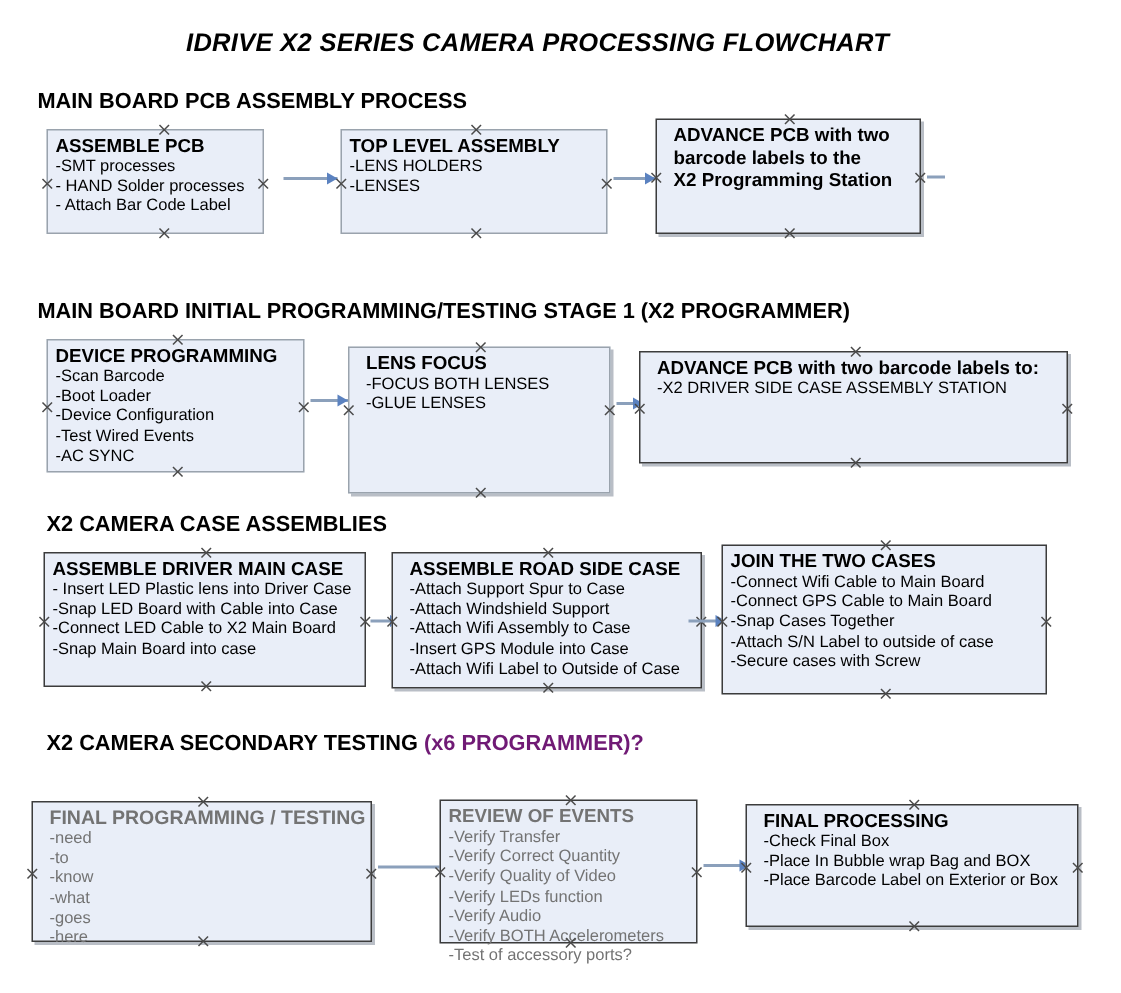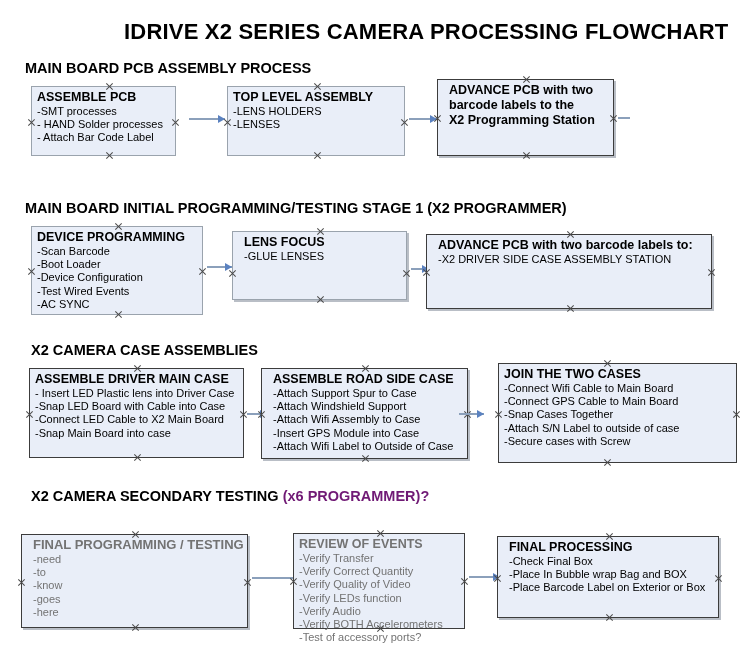--- a/index.html
+++ b/index.html
@@ -9,23 +9,24 @@
     font-family:"Liberation Sans", sans-serif;
     position:relative;
     overflow:hidden;
     color:#000;
   }
   .canvas{position:absolute;left:0;top:0;width:747px;height:662px;}
 
   
   .doc-title{
     position:absolute;
-    font-size:22px;font-weight:bold;
+    font-size:17px;font-weight:bold;
     letter-spacing:0.2px;
     white-space:nowrap;
+    font-style:italic;
   }
   .section-title{
     position:absolute;
     font-size:14.5px;font-weight:bold;
     white-space:nowrap;
   }
   .section-title .red{color:#701a75;}
 
   
   .node{
@@ -145,22 +146,23 @@
     <span class="handle" style="right:-5px;top:40px;"></span>
     <span class="handle" style="left:82px;top:-5px;"></span>
     <span class="handle" style="left:82px;bottom:-5px;"></span>
   </div>
 
   <div class="arrow" style="left:207px;top:262px;width:25px;">
     <span class="shaft"></span>
       <span class="head"></span>
   </div>
 
-  <div class="node shadow" style="left:232px;top:231px;width:175px;height:69px;">
+  <div class="node shadow" style="left:232px;top:231px;width:175px;height:98px;">
     <div class="node-title">LENS FOCUS</div>
+    <div class="node-line">-FOCUS BOTH LENSES</div>
     <div class="node-line">-GLUE LENSES</div>
     <span class="handle" style="left:-5px;top:37px;"></span>
     <span class="handle" style="right:-5px;top:37px;"></span>
     <span class="handle" style="left:83px;top:-5px;"></span>
     <span class="handle" style="left:83px;bottom:-5px;"></span>
   </div>
 
   <div class="arrow" style="left:411px;top:264px;width:18px;">
     <span class="shaft"></span>
       <span class="head"></span>
@@ -205,21 +207,21 @@
     <span class="handle" style="right:-5px;top:41px;"></span>
     <span class="handle" style="left:99px;top:-5px;"></span>
     <span class="handle" style="left:99px;bottom:-5px;"></span>
   </div>
 
   <div class="arrow" style="left:459px;top:409px;width:25px;">
     <span class="shaft"></span>
       <span class="head"></span>
   </div>
 
-  <div class="node dark" style="left:498px;top:363px;width:239px;height:100px;">
+  <div class="node dark" style="left:481px;top:363px;width:217px;height:100px;">
     <div class="node-title">JOIN THE TWO CASES</div>
     <div class="node-line">-Connect Wifi Cable to Main Board</div>
     <div class="node-line">-Connect GPS Cable to Main Board</div>
     <div class="node-line">-Snap Cases Together</div>
     <div class="node-line">-Attach S/N Label to outside of case</div>
     <div class="node-line">-Secure cases with Screw</div>
     <span class="handle" style="left:-5px;top:46px;"></span>
     <span class="handle" style="right:-5px;top:46px;"></span>
     <span class="handle" style="left:104px;top:-5px;"></span>
     <span class="handle" style="left:104px;bottom:-5px;"></span>
@@ -227,20 +229,21 @@
 
   <div class="section-title" style="left:31px;top:488px;">
     <span>X2 CAMERA SECONDARY TESTING </span><span class="red">(x6 PROGRAMMER)?</span>
   </div>
 
   <div class="node red dark shadow" style="left:21px;top:534px;width:227px;height:94px;">
     <div class="node-title big">FINAL PROGRAMMING / TESTING</div>
     <div class="node-line">-need</div>
     <div class="node-line">-to</div>
     <div class="node-line">-know</div>
+    <div class="node-line">-what</div>
     <div class="node-line">-goes</div>
     <div class="node-line">-here</div>
     <span class="handle" style="left:-5px;top:43px;"></span>
     <span class="handle" style="right:-5px;top:43px;"></span>
     <span class="handle" style="left:109px;top:-5px;"></span>
     <span class="handle" style="left:109px;bottom:-5px;"></span>
   </div>
   <span class="stub" style="left:252px;top:577px;width:44px;"></span>
 
   <div class="node red dark" style="left:293px;top:533px;width:172px;height:96px;">

